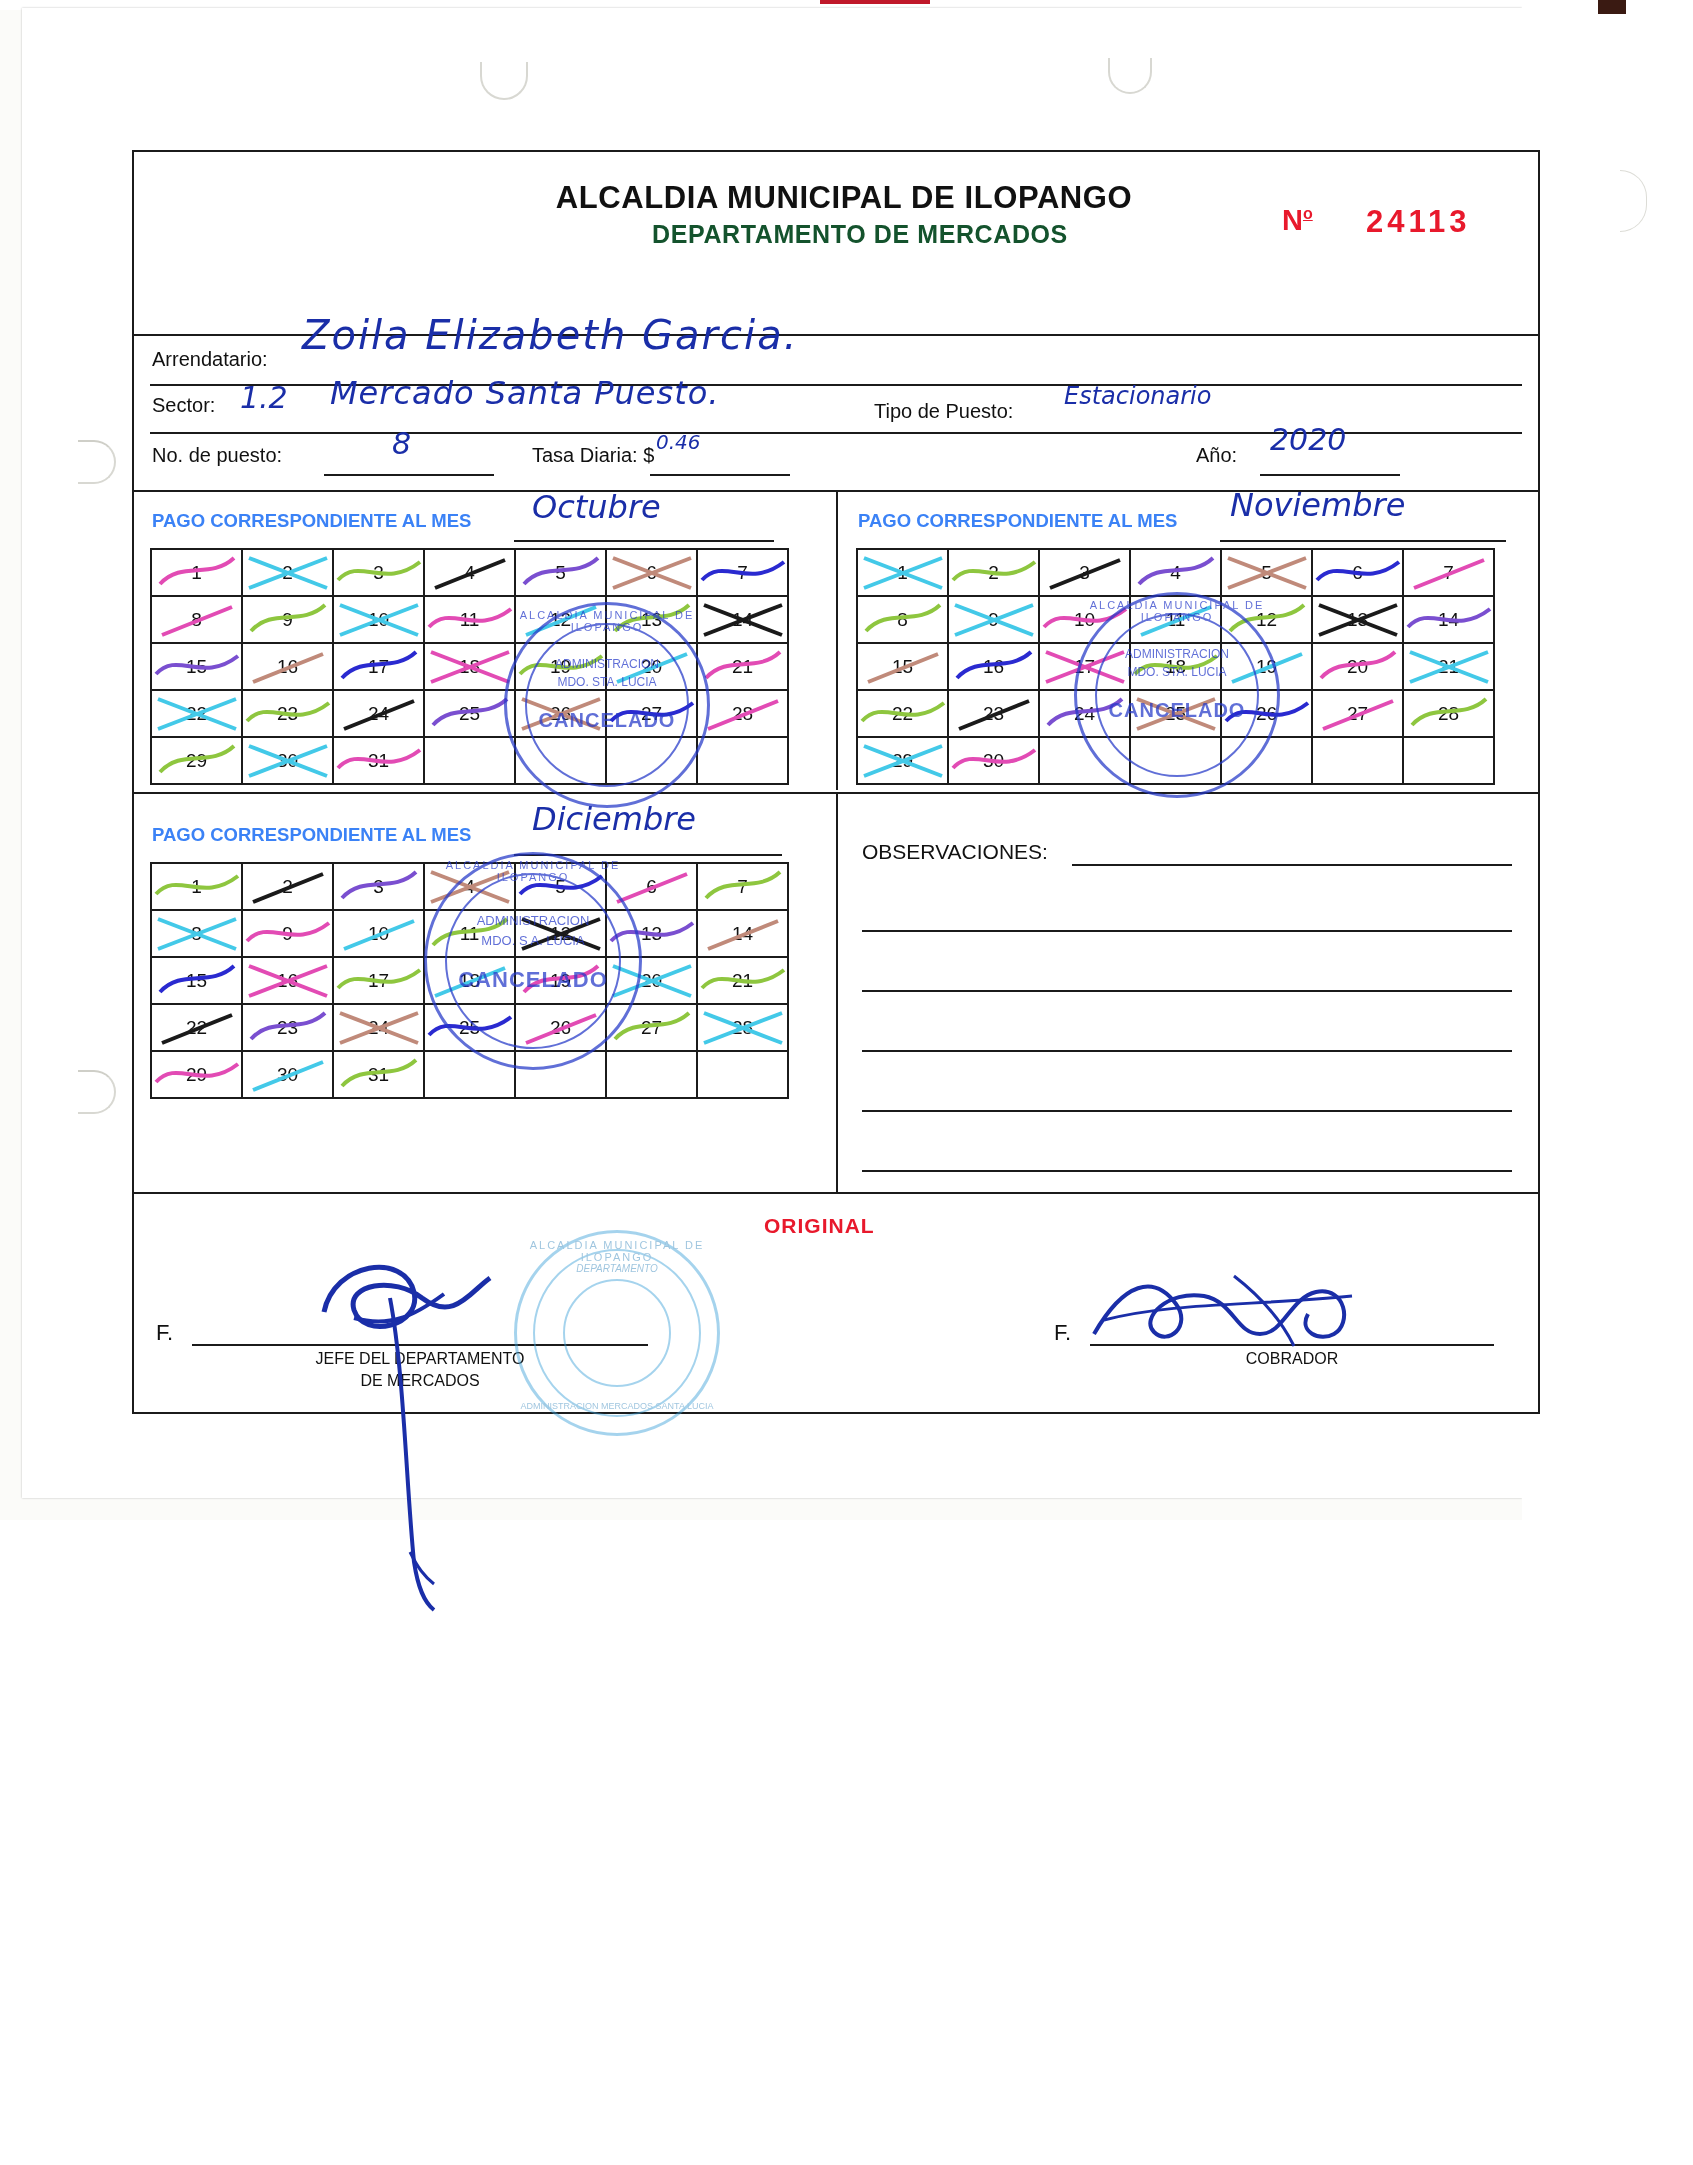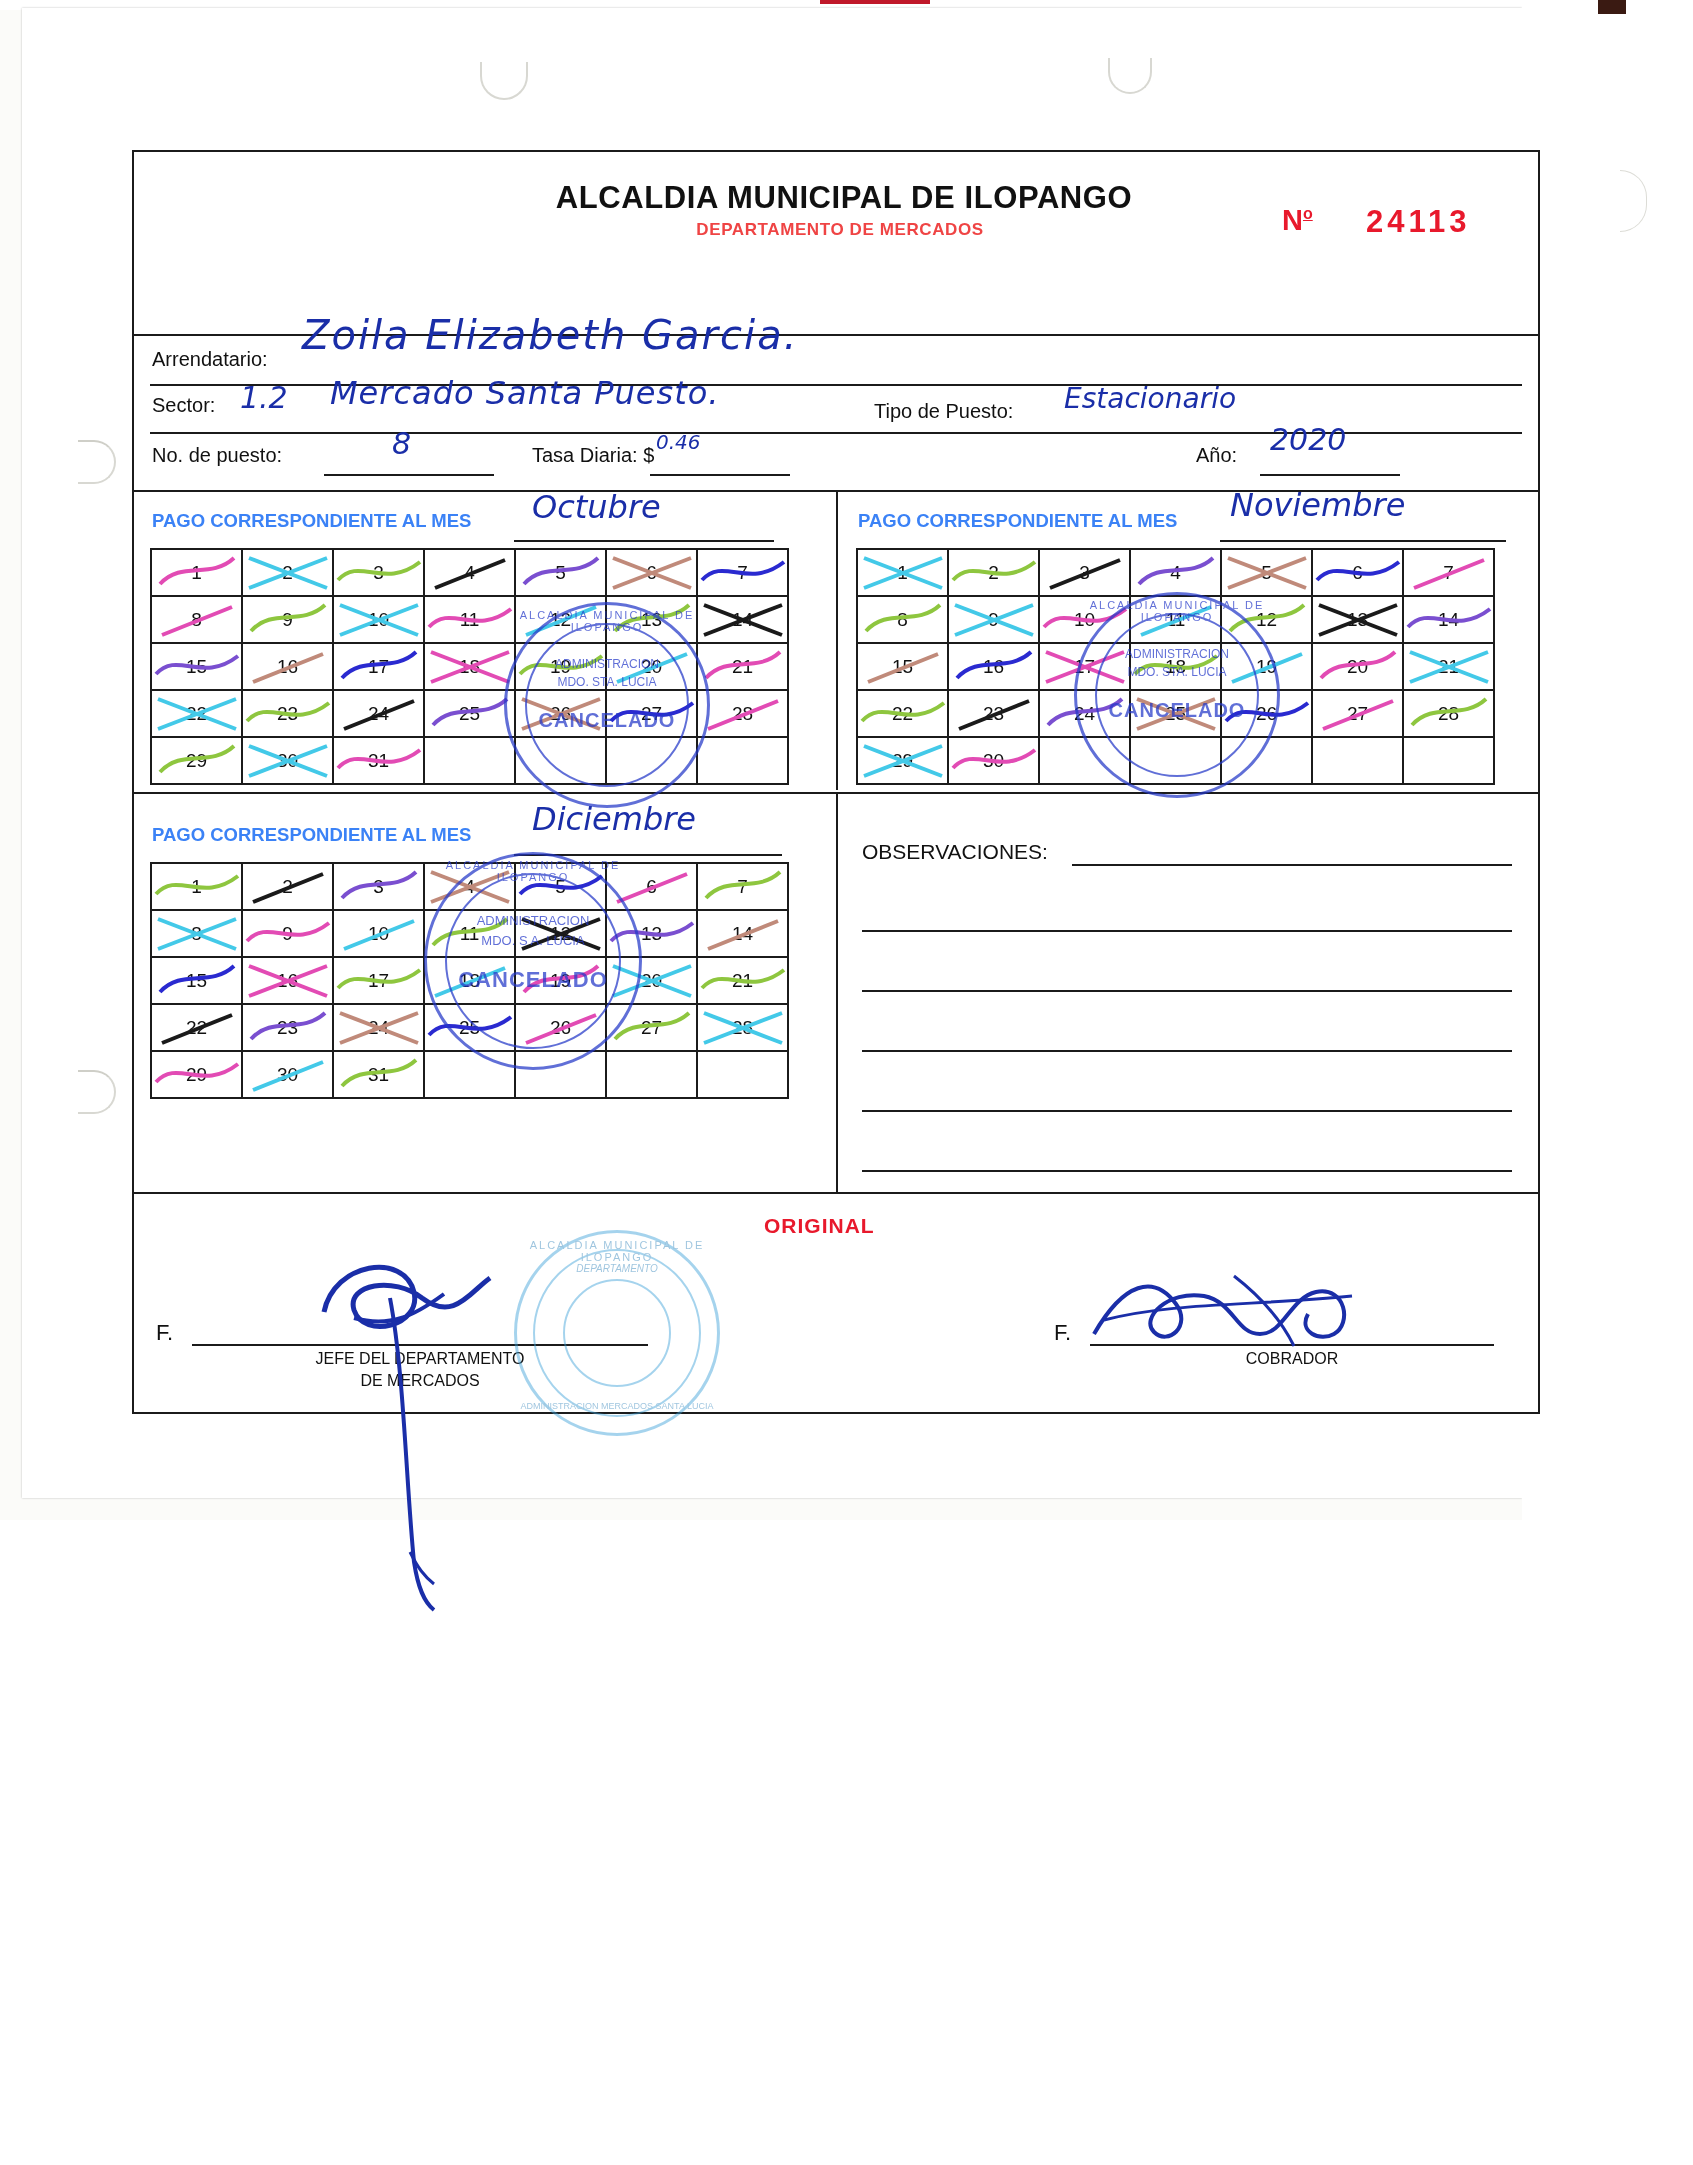--- a/index.html
+++ b/index.html
@@ -36,21 +36,21 @@
   #crest .t-3{top:42px;font-size:8px;}
   #crest .t-left{position:absolute;left:6px;top:72px;width:46px;text-align:left;font-size:8px;font-weight:bold;}
   #crest .t-right{position:absolute;left:100px;top:72px;width:48px;text-align:right;font-size:8px;font-weight:bold;}
   #crest .t-bot{top:118px;font-size:8px;}
   #crest .t-bot2{top:128px;font-size:8px;}
   #crest .dots{position:absolute;left:12px;top:6px;width:126px;height:126px;border-radius:50%;
      background:radial-gradient(circle at 50% 2%, #444 0 3px, transparent 4px),
                 radial-gradient(circle at 50% 98%, #444 0 3px, transparent 4px);}
 
   #title1{position:absolute;left:300px;top:28px;width:820px;text-align:center;font-size:31px;font-weight:bold;letter-spacing:.6px;color:#111;}
-  #title2{position:absolute;left:296px;top:68px;width:820px;text-align:center;font-size:17px;font-weight:bold;letter-spacing:.6px;color:#ef4444;}
+  #title2{position:absolute;left:316px;top:68px;width:820px;text-align:center;font-size:25px;font-weight:bold;letter-spacing:.6px;color:#14532d;}
   #nolabel{position:absolute;left:1148px;top:52px;font-size:29px;font-weight:bold;color:#e8192c;font-family:"Liberation Sans",sans-serif;}
   #nolabel sup{font-size:16px;text-decoration:underline;}
   #nonum{position:absolute;left:1232px;top:52px;font-size:31px;font-weight:bold;color:#e8192c;letter-spacing:4px;}
 
   .lbl{position:absolute;font-size:20px;color:#111;}
   .hw{position:absolute;color:#1a2ea8;font-family:"DejaVu Sans",sans-serif;font-style:italic;}
 
   
   .mtitle{position:absolute;font-size:18.5px;color:#3b82f6;font-weight:bold;}
   .grid{position:absolute;border-left:2px solid #1b1b1b;border-top:2px solid #1b1b1b;}
@@ -107,21 +107,21 @@
     <div class="hline" style="left:0;top:182px;width:1404px;"></div>
 
     <div class="lbl" style="left:18px;top:196px;">Arrendatario:</div>
     <div class="hw" style="left:168px;top:160px;font-size:40px;letter-spacing:2px;">Zoila Elizabeth Garcia.</div>
     <div class="hline" style="left:16px;top:232px;width:1372px;height:2px;"></div>
 
     <div class="lbl" style="left:18px;top:242px;">Sector:</div>
     <div class="hw" style="left:106px;top:228px;font-size:30px;">1.2</div>
     <div class="hw" style="left:196px;top:222px;font-size:32px;letter-spacing:1px;">Mercado Santa Puesto.</div>
     <div class="lbl" style="left:740px;top:248px;">Tipo de Puesto:</div>
-    <div class="hw" style="left:930px;top:230px;font-size:28px;text-align:right;">Estacionario</div>
+    <div class="hw" style="left:930px;top:230px;font-size:24px;text-align:right;">Estacionario</div>
     <div class="hline" style="left:16px;top:280px;width:1372px;"></div>
 
     <div class="lbl" style="left:18px;top:292px;">No. de puesto:</div>
     <div class="hw" style="left:258px;top:274px;font-size:30px;">8</div>
     <div class="hline" style="left:190px;top:322px;width:170px;"></div>
     <div class="lbl" style="left:374px;top:292px;margin-left:24px;">Tasa Diaria: $</div>
     <div class="hw" style="left:522px;top:278px;font-size:20px;">0.46</div>
     <div class="hline" style="left:516px;top:322px;width:140px;"></div>
     <div class="lbl" style="left:1062px;top:292px;">Año:</div>
     <div class="hw" style="left:1136px;top:270px;font-size:30px;">2020</div>

